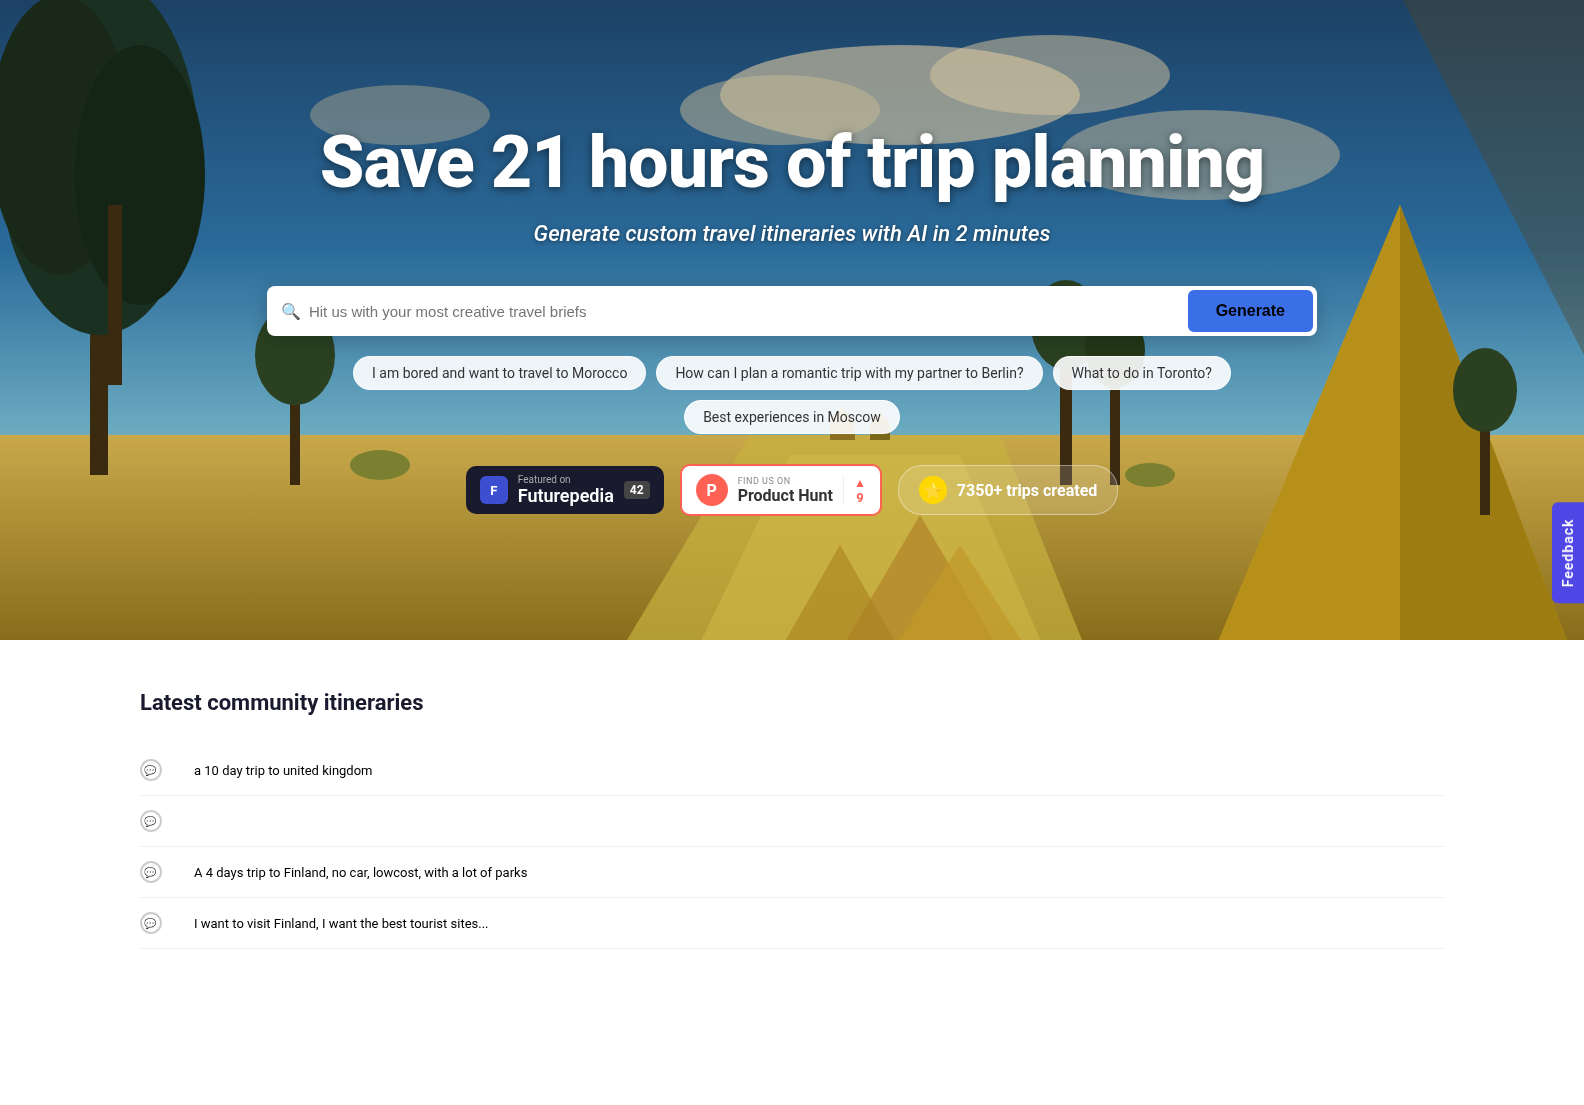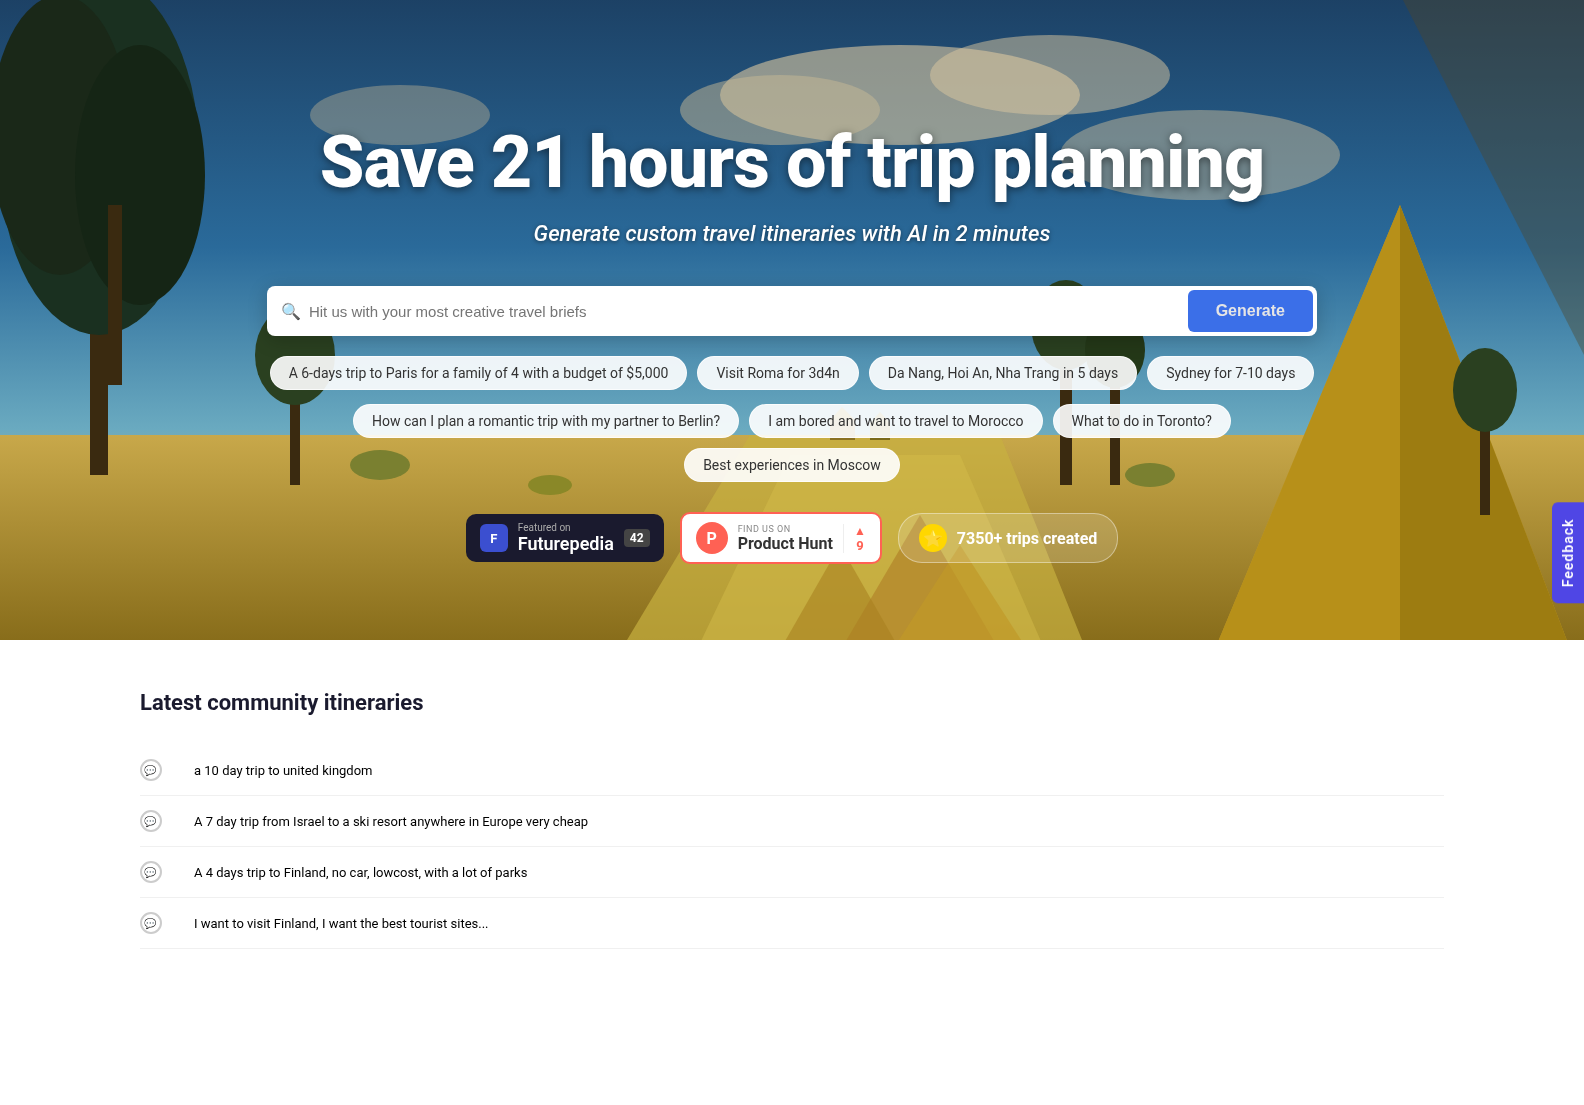--- a/index.html
+++ b/index.html
@@ -81,21 +81,21 @@
       flex: 1;
       border: none;
       outline: none;
       font-size: 15px;
       color: #333;
       background: transparent;
     }
 
     .generate-btn {
       background: #3b6fe8;
-      color: #e5e5e5;
+      color: #000000;
       border: none;
       border-radius: 6px;
       padding: 12px 28px;
       font-size: 16px;
       font-weight: 600;
       cursor: pointer;
       white-space: nowrap;
     }
 
     .tags-row {
@@ -402,30 +402,24 @@
     <h1 class="hero-title">Save 21 hours of trip planning</h1>
 
     <p class="hero-subtitle">Generate custom travel itineraries with AI in 2 minutes</p>
 
     <div class="search-bar-wrapper">
       <span class="search-icon-wrap">🔍</span>
       <input class="search-input" type="text" placeholder="Hit us with your most creative travel briefs" style="">
       <button class="generate-btn">Generate</button>
     </div>
 
-    <div class="tags-row">
-      <div class="tag-chip">A 6-days trip to Paris for a family of 4 with a budget of $5,000</div>
-      <div class="tag-chip">Visit Roma for 3d4n</div>
-      <div class="tag-chip">Da Nang, Hoi An, Nha Trang in 5 days</div>
-      <div class="tag-chip">Sydney for 7-10 days</div>
-    </div>
 
     <div class="tag-row2">
+      <div class="tag-chip">I am bored and want to travel to Morocco</div>
       <div class="tag-chip">How can I plan a romantic trip with my partner to Berlin?</div>
-      <div class="tag-chip">I am bored and want to travel to Morocco</div>
       <div class="tag-chip">What to do in Toronto?</div>
       <div class="tag-chip">Best experiences in Moscow</div>
     </div>
 
     <div class="badges-row">
 
       <div class="futurepedia-badge">
         <div class="fp-icon">F</div>
         <div class="fp-text-block">
           <span class="fp-featured">Featured on</span>
@@ -458,21 +452,20 @@
 <div class="lower-section">
   <h2 class="community-title">Latest community itineraries</h2>
 
   <div class="itinerary-list">
     <div class="itinerary-item">
       <div class="chat-icon">💬</div>
       <span class="itinerary-text">a 10 day trip to united kingdom</span>
     </div>
     <div class="itinerary-item">
       <div class="chat-icon">💬</div>
-      <span class="itinerary-text">A 7 day trip from Israel to a ski resort anywhere in Europe very cheap</span>
     </div>
     <div class="itinerary-item">
       <div class="chat-icon">💬</div>
       <span class="itinerary-text">A 4 days trip to Finland, no car, lowcost, with a lot of parks</span>
     </div>
     <div class="itinerary-item">
       <div class="chat-icon">💬</div>
       <span class="itinerary-text">I want to visit Finland, I want the best tourist sites...</span>
     </div>
   </div>

